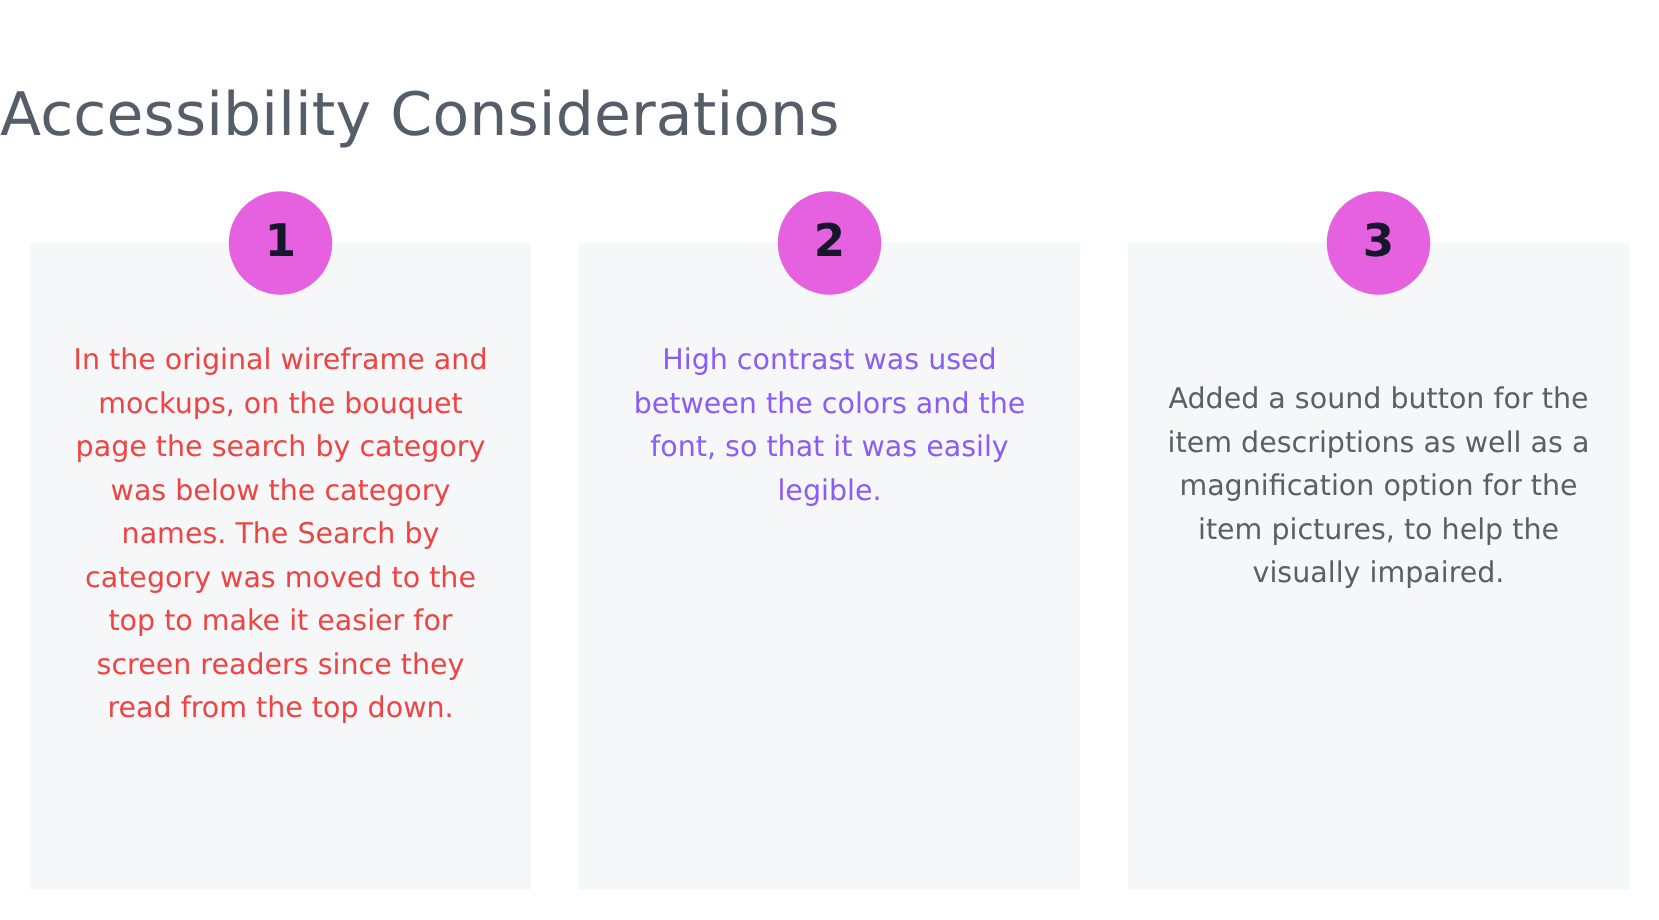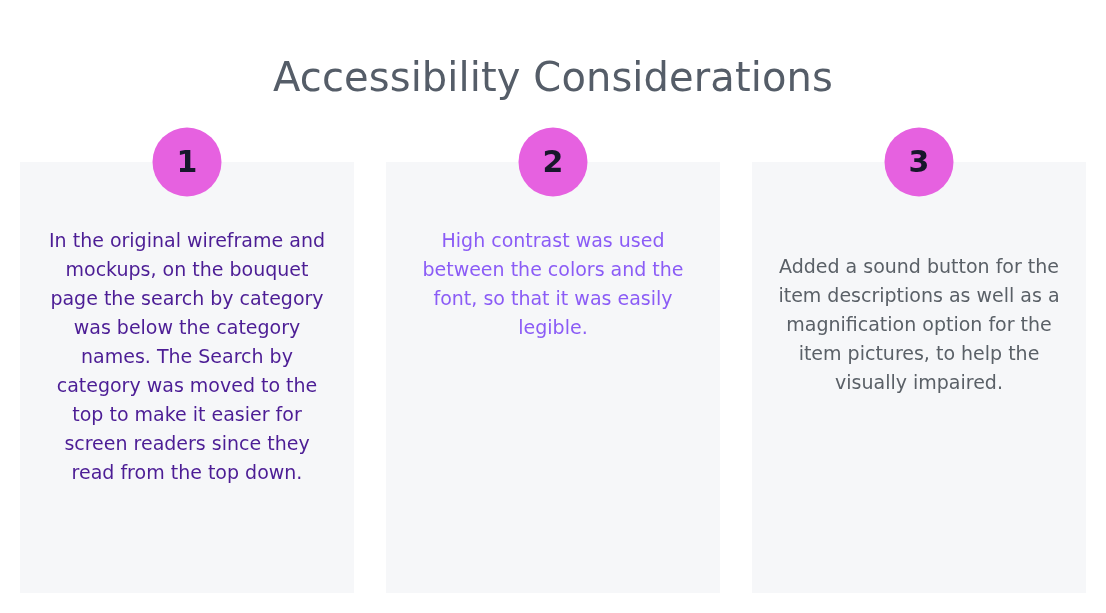--- a/index.html
+++ b/index.html
@@ -18,21 +18,21 @@
     position: relative;
     width: 1106px;
     height: 613px;
     background: #ffffff;
   }
   .page-title {
     position: absolute;
     left: 0;
     top: 26px;
     width: 1106px;
-    text-align: center;
+    text-align: left;
     font-family: "DejaVu Sans", sans-serif;
     font-size: 40px;
     font-weight: 400;
     line-height: 1.2;
     color: #555d68;
     letter-spacing: 0.1px;
     white-space: nowrap;
   }
   .cards {
     position: absolute;
@@ -101,21 +101,21 @@
 
   <h1 class="page-title" style="color: rgb(85, 93, 104);">Accessibility Considerations</h1>
 
   <div class="cards">
 
     <div class="card" style="background: rgb(246, 247, 249);">
       <div class="card-badge" style="background: rgb(230, 97, 224);">
         <span class="card-badge-num" style="color: rgb(23, 23, 43);">1</span>
       </div>
       <div class="card-body pad-a">
-        <p class="card-text" style="color: #4c1d95;">In the original wireframe and mockups, on the bouquet page the search by category was below the category names. The Search by category was moved to the top to make it easier for screen readers since they read from the top down.</p>
+        <p class="card-text" style="color: #ef4444;">In the original wireframe and mockups, on the bouquet page the search by category was below the category names. The Search by category was moved to the top to make it easier for screen readers since they read from the top down.</p>
       </div>
     </div>
 
     <div class="card" style="background: rgb(246, 247, 249);">
       <div class="card-badge" style="background: rgb(230, 97, 224);">
         <span class="card-badge-num" style="color: rgb(23, 23, 43);">2</span>
       </div>
       <div class="card-body pad-a">
         <p class="card-text" style="color: #8b5cf6;">High contrast was used between the colors and the font, so that it was easily legible.</p>
       </div>

